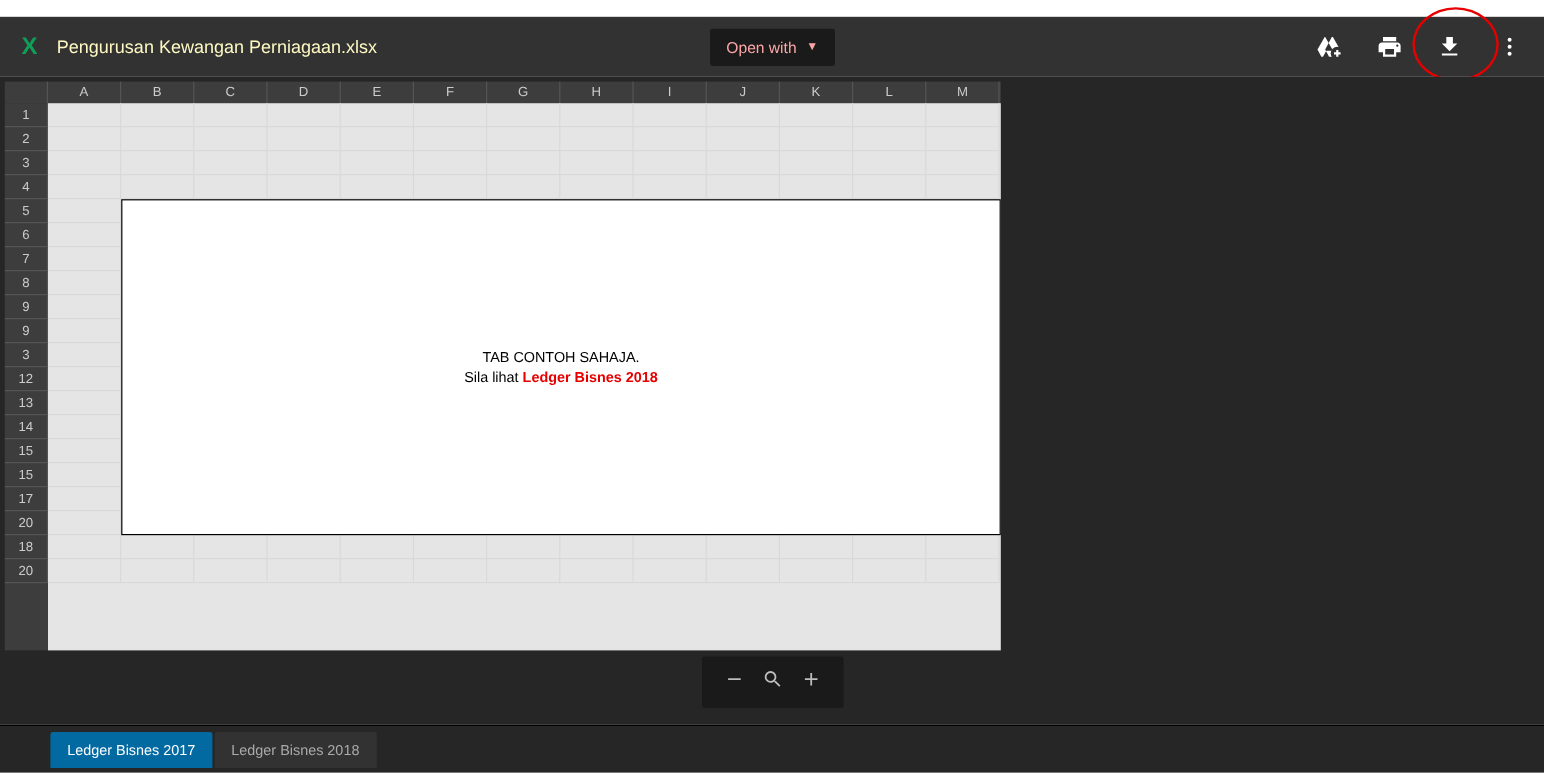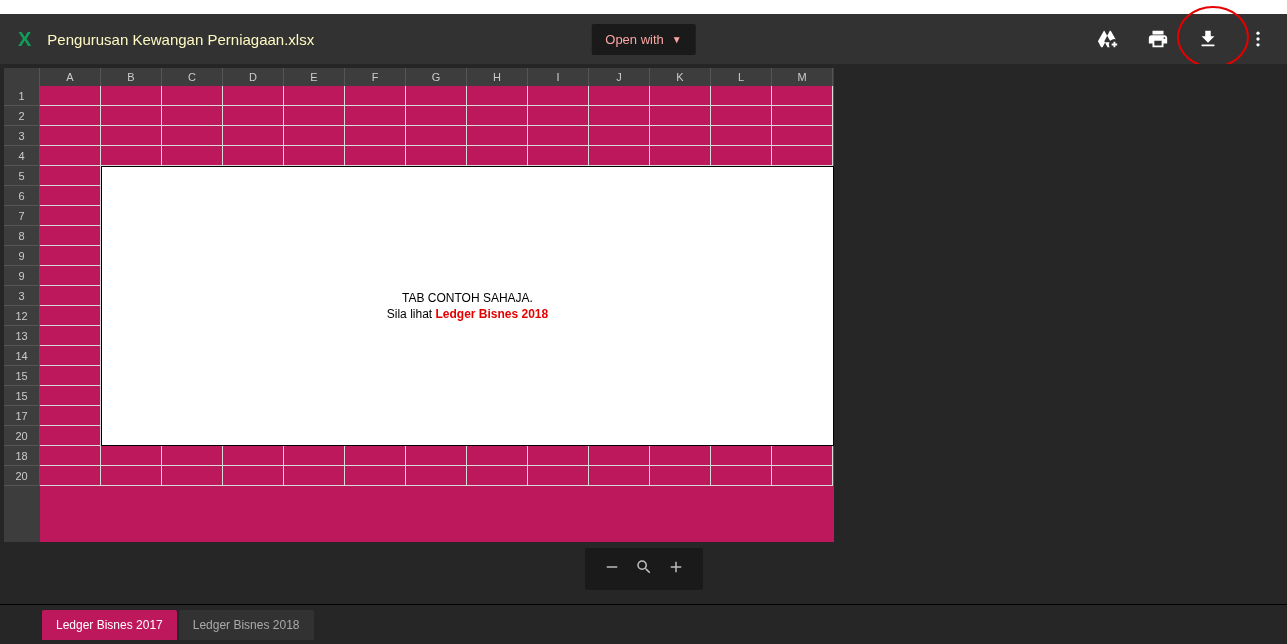--- a/index.html
+++ b/index.html
@@ -82,21 +82,21 @@
     line-height: 20px;
     text-align: center;
     font-size: 11px;
     border-bottom: 1px solid #555;
     border-right: 1px solid #555;
   }
   .cells {
     position: relative;
     width: 794px;
     height: 456px;
-    background: #be185d;
+    background: #e5e5e5;
   }
   .cells-grid {
     position: absolute;
     inset: 0;
   }
   .cell-row {
     display: flex;
     height: 20px;
   }
   .cell {
@@ -147,21 +147,21 @@
   .tab {
     padding: 8px 14px;
     font-size: 12px;
     color: #aaa;
     background: #323232;
     margin-right: 2px;
     cursor: pointer;
     border-radius: 2px 2px 0 0;
   }
   .tab.active {
-    background: #be185d;
+    background: #0369a1;
     color: #fff;
     text-align: center;
   }
 </style>
 </head>
 <body>
 
 <div class="top-white"></div>
 
 <div class="header">

